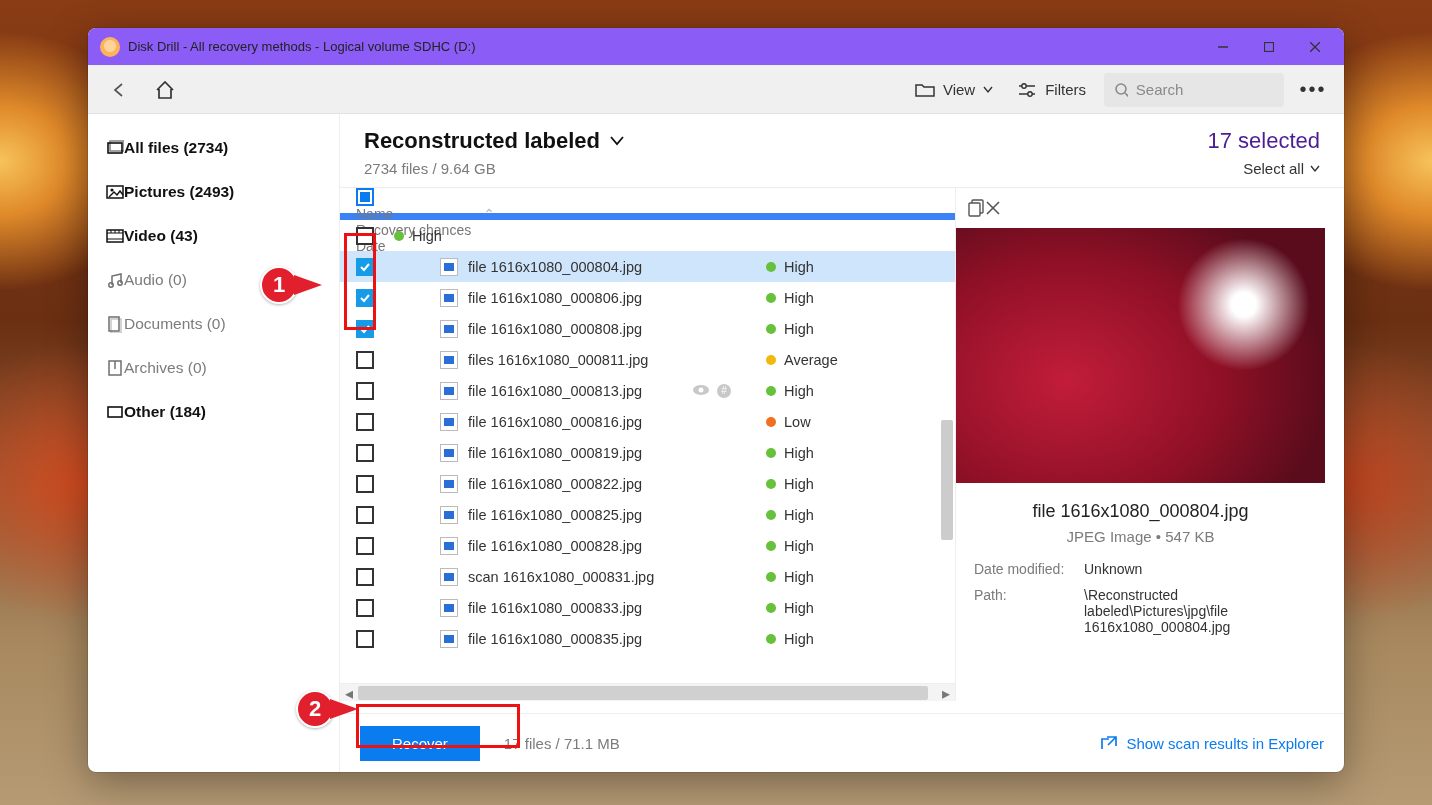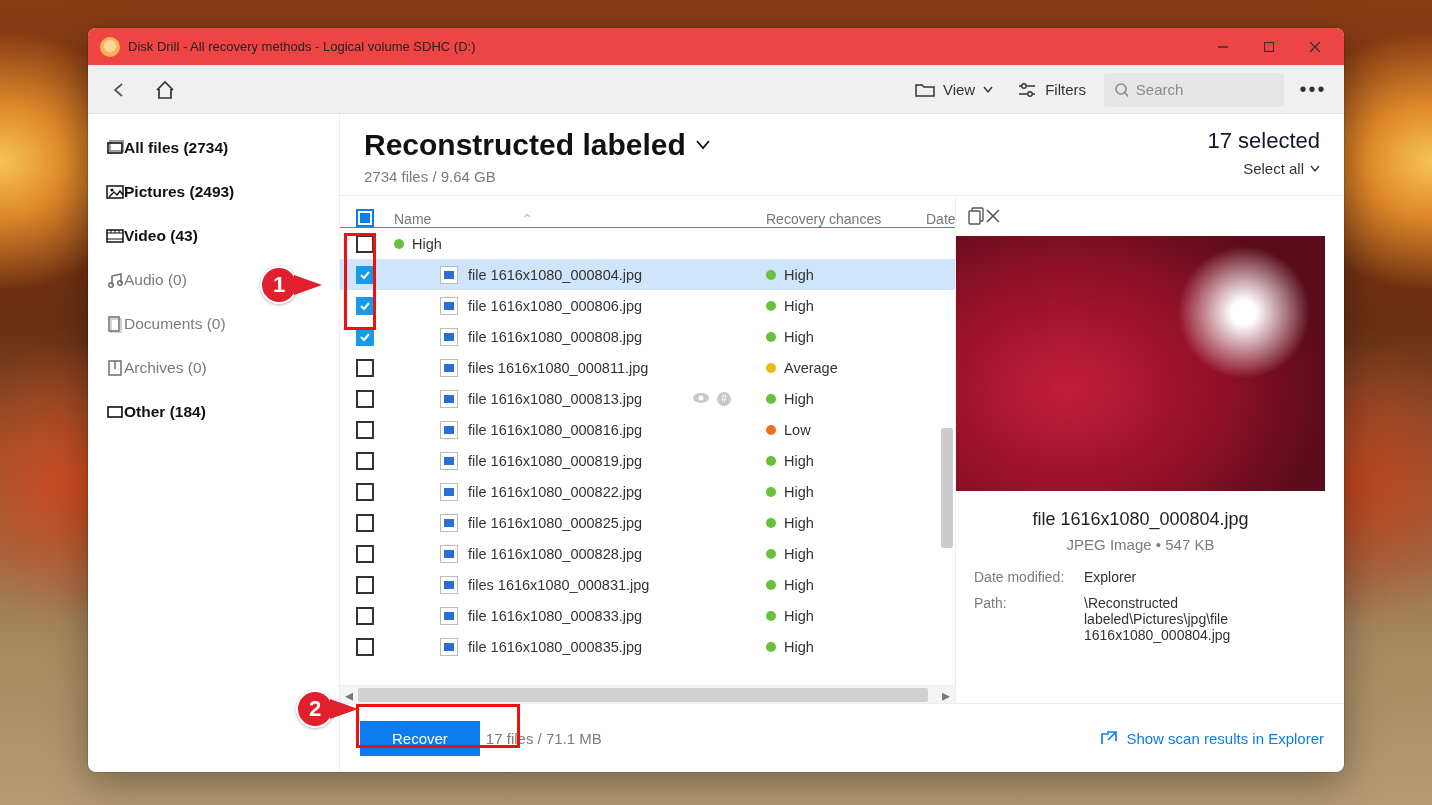--- a/index.html
+++ b/index.html
@@ -17,21 +17,21 @@
   .window {
     position: absolute;
     left: 88px; top: 28px; width: 1256px; height: 744px;
     background: #fff; border-radius: 8px; overflow: hidden;
     box-shadow: 0 10px 40px rgba(0,0,0,.35), 0 0 0 1px rgba(0,0,0,.1);
     display: flex; flex-direction: column;
   }
   
   .titlebar {
     height: 38px; display:flex; align-items:center; padding:0 6px 0 12px;
-    background: #ef4444; border-bottom: 1px solid #eee;
+    background: #8b5cf6; border-bottom: 1px solid #eee;
     font-size: 13px; color: #222;
   }
   .titlebar .app-icon {
     width: 20px; height: 20px; margin-right: 8px; border-radius: 50%;
     background: radial-gradient(circle at 50% 45%, #ffd49a 40%, #ffb25c 41%);
     position: relative;
   }
   .titlebar .win-ctrls { margin-left:auto; display:flex; }
   .titlebar .win-ctrls .btn { width: 46px; height: 32px; display:flex; align-items:center; justify-content:center; color:#333; }
   
@@ -57,28 +57,28 @@
     display:flex; align-items:center; gap:0; height:44px; padding:0 18px;
     font-size:15.5px; color:#7b7b7b; cursor:default;
   }
   .side-item.bold { color:#111; font-weight:600; }
   .side-item .side-ico { width:18px; display:flex; justify-content:center; color:#6f6f6f; }
   .side-item.bold .side-ico { color:#111; }
   .main { flex:1; display:flex; flex-direction:column; min-width:0; position:relative; }
   .main-header {
     padding:14px 24px 10px 24px; border-bottom:1px solid #ececec; display:flex; align-items:flex-start;
   }
-  .mh-left .title-ln { display:flex; align-items:center; gap:10px; font-size:30px; font-weight:600; color:#111; }
+  .mh-left .title-ln { display:flex; align-items:center; gap:10px; font-size:22px; font-weight:600; color:#111; }
   .mh-left .sub { margin-top:6px; font-size:15px; color:#7b7b7b; }
   .mh-right { margin-left:auto; text-align:right; }
-  .mh-right .sel { color:#0f172a; font-size:22px; font-weight:400; }
+  .mh-right .sel { color:#4c1d95; font-size:22px; font-weight:400; }
   .mh-right .sel-all { margin-top:6px; font-size:15px; color:#333; display:flex; gap:6px; justify-content:flex-end; align-items:center; }
   .col-head {
-    height:32px; border-bottom:1px solid #3b82f6; display:flex; align-items:flex-end;
-    font-size:14px; color:#777; padding-left:6px; user-select:none;
+    height:32px; border-bottom:7px solid #3b82f6; display:flex; align-items:flex-start;
+    font-size:14px; color:#777; padding-left:6px; user-select:none;flex-direction:column;
   }
   .col-head .hc { padding:0 10px; display:flex; align-items:center; }
   .hc.chk { width:38px; }
   .hc.name { width:372px; position:relative; }
   .hc.name .sort { margin-left:90px; color:#bbb; }
   .hc.rec { width:160px; }
   .hc.date { width:34px; }
   .master-cb {
     width:18px; height:18px; border:2px solid #0a7cf0; display:flex; align-items:center; justify-content:center;
   }
@@ -106,22 +106,22 @@
   .cb.on { background:#169be8; border-color:#169be8; color:#fff; }
   .row .eye-hash { margin-left:auto; margin-right:14px; display:none; gap:6px; color:#b8b8b8; }
   .row.show-eye .eye-hash { display:flex; }
   .hscrollbar { height:18px; border-top:1px solid #eee; position:relative; }
   .hscrollbar .track { position:absolute; left:0; right:0; top:0; bottom:0; background:#f4f4f4; }
   .hscrollbar .thumb { position:absolute; left:18px; top:2px; height:14px; width:570px; background:#d0d0d0; border-radius:2px; }
   .hscrollbar .arrow { position:absolute; top:0; width:18px; height:18px; display:flex; align-items:center; justify-content:center; color:#777; }
   .hscrollbar .arrow.left { left:0; }
   .hscrollbar .arrow.right { right:0; }
   .footer {
-    height:69px; border-top:1px solid #eee; display:flex; align-items:center; padding:0 20px; gap:6px;
-    font-size:15px; color:#7b7b7b;
+    height:59px; border-top:1px solid #eee; display:flex; align-items:center; padding:0 20px; gap:24px;
+    font-size:15px; color:#7b7b7b;margin-top:12px;
   }
   .footer .recover-btn {
     background:#0a7cf0; color:#fff; border:none; padding:9px 32px; font-size:15px; cursor:pointer;
   }
   .footer .spacer { flex:1; }
   .footer .explorer-link { color:#0a7cf0; display:flex; gap:8px; }
   
   .preview {
     width:370px; border-left:1px solid #eee; display:flex; flex-direction:column;
   }
@@ -564,21 +564,21 @@
                   </div>
                   <div class="row">
                     <div class="c chk">
                       <span class="cb"></span>
                     </div>
                     <div class="c name">
                       <span class="pad"></span>
                       <span class="fico">
                         <span class="q"></span>
                       </span>
-                      <span>files 1616x1080_000831.jpg</span>
+                      <span>scan 1616x1080_000831.jpg</span>
                     </div>
                     <div class="c rec">
                       <span class="dot high"></span>
                       <span>High</span>
                     </div>
                     <div class="c date"></div>
                   </div>
                   <div class="row">
                     <div class="c chk">
                       <span class="cb"></span>
@@ -644,21 +644,21 @@
             </div>
           </div>
           <div class="preview-img"></div>
           <div class="preview-meta">
             <div class="fname">file 1616x1080_000804.jpg</div>
             <div class="ftype">JPEG Image • 547 KB</div>
           </div>
           <div class="preview-details">
             <div class="line">
               <div class="label">Date modified:</div>
-              <div class="value">Explorer</div>
+              <div class="value">Unknown</div>
             </div>
             <div class="line">
               <div class="label">Path:</div>
               <div class="value">\Reconstructed labeled\Pictures\jpg\file 1616x1080_000804.jpg</div>
             </div>
           </div>
         </div>
       </div>
 
       <div class="footer">

